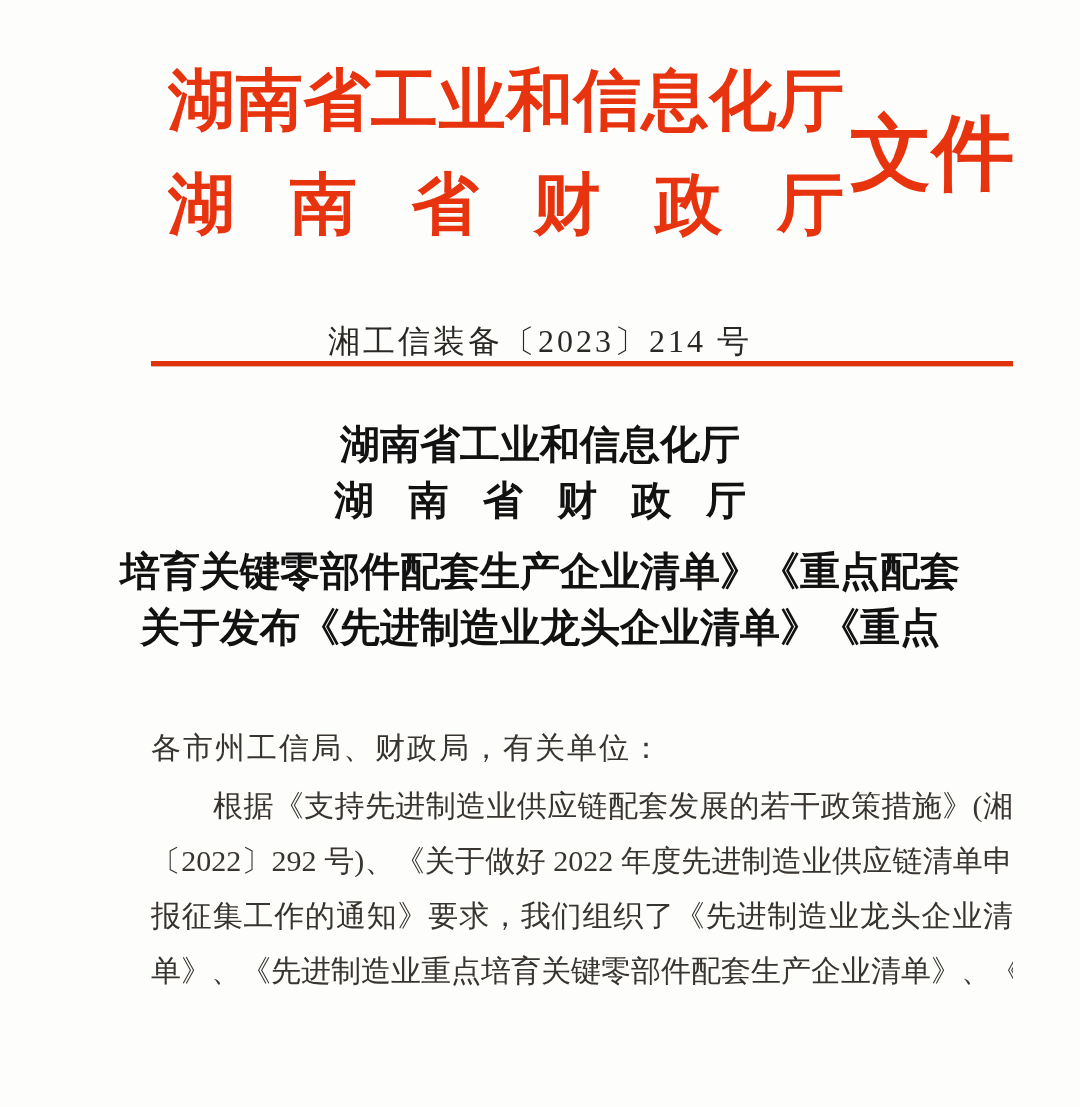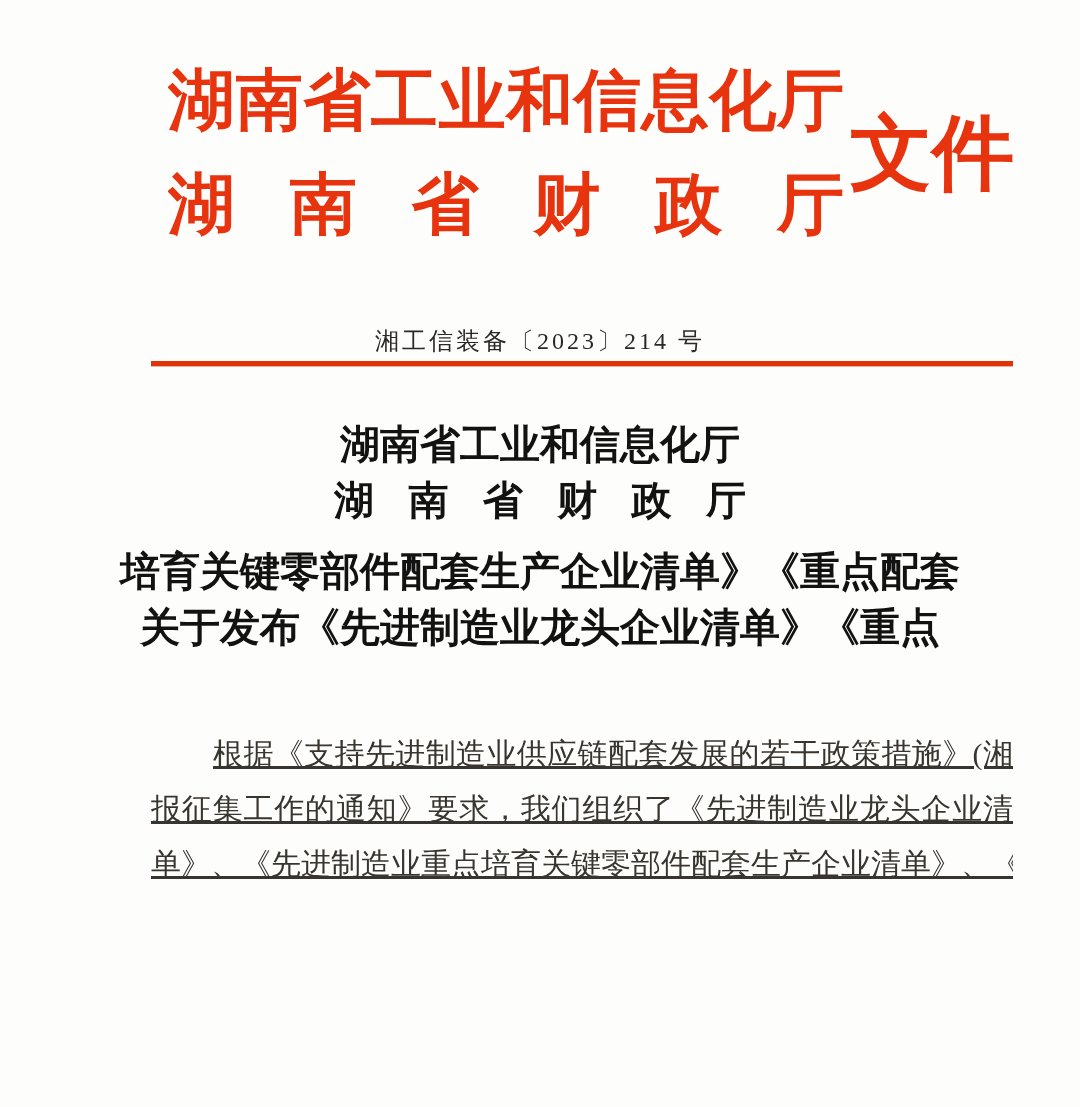--- a/index.html
+++ b/index.html
@@ -50,21 +50,21 @@
     margin-top: 4px;
     white-space: nowrap;
   }
   
   .doc-number {
     position: absolute;
     top: 322px;
     left: 0;
     width: 100%;
     text-align: center;
-    font-size: 24px;
+    font-size: 32px;
     line-height: 38px;
     letter-spacing: 3px;
     color: #2b2926;
   }
   .red-rule {
     position: absolute;
     top: 361px;
     left: 151px;
     width: 862px;
     height: 5px;
@@ -101,21 +101,21 @@
     left: 151px;
     width: 862px;
     color: var(--body-text, #38342f);
     font-size: 30px;
   }
   .salutation {
     line-height: 52px;
     letter-spacing: 2px;
     white-space: nowrap;
   }
-  .paragraph { margin-top: 4px; text-decoration: underline; }
+  .paragraph { margin-top: 4px; }
   .body-line {
     line-height: 55px;
     height: 55px;
     text-align: justify;
     text-align-last: justify;
     text-justify: inter-character;
     white-space: nowrap;
     overflow: hidden;
   }
   .body-line.indent { text-indent: 62px; }
@@ -138,20 +138,22 @@
   <hr class="red-rule">
 
   <section class="title-block">
     <div class="title-line">湖南省工业和信息化厅</div>
     <div class="title-line"><span class="spread">湖南省财政厅</span></div>
     <div class="title-line">培育关键零部件配套生产企业清单》《重点配套</div>
     <div class="title-line">关于发布《先进制造业龙头企业清单》《重点</div>
   </section>
 
   <section class="body-block">
+    <p class="salutation">各市州工信局、财政局，有关单位：</p>
     <div class="paragraph">
       <div class="body-line indent">根据《支持先进制造业供应链配套发展的若干政策措施》(湘</div>
+      <div class="body-line">〔2022〕292 号)、《关于做好 2022 年度先进制造业供应链清单申</div>
       <div class="body-line">报征集工作的通知》要求，我们组织了《先进制造业龙头企业清</div>
       <div class="body-line">单》、《先进制造业重点培育关键零部件配套生产企业清单》、《先</div>
     </div>
   </section>
 
 </div>
 
 </body></html>

